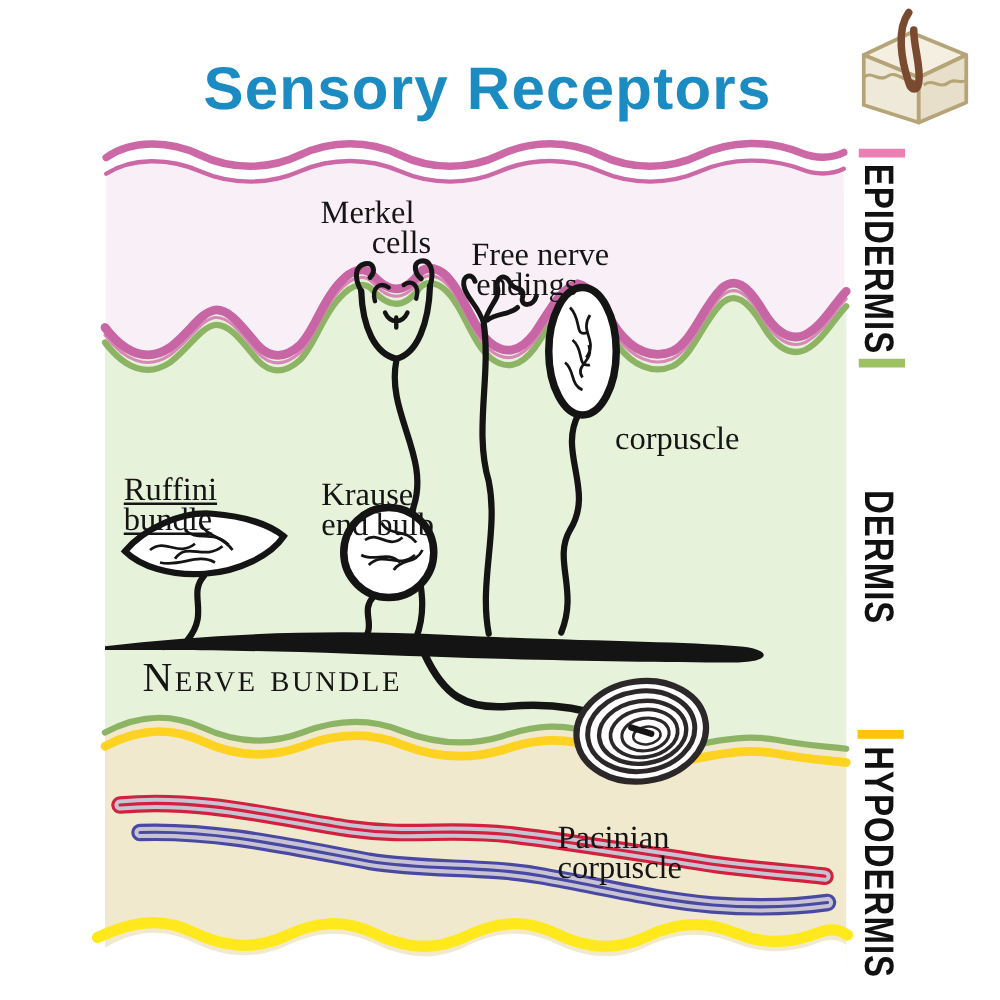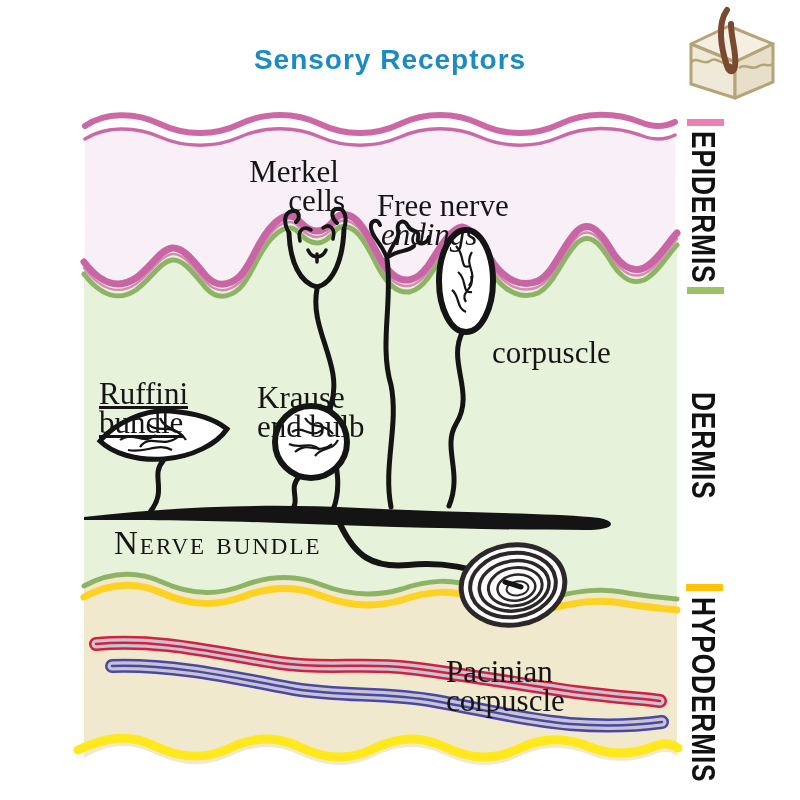--- a/index.html
+++ b/index.html
@@ -1,29 +1,29 @@
 <!DOCTYPE html>
 <html><head>
 <meta charset="utf-8">
 <style>
   html,body{margin:0;padding:0;background:#ffffff;}
   #stage{position:relative;width:800px;height:800px;background:#ffffff;overflow:hidden;
          font-family:"Liberation Sans",sans-serif;}
   #art{position:absolute;left:0;top:0;width:800px;height:800px;}
   .title{position:absolute;left:0;top:44px;width:780px;text-align:center;
-         font-size:28px;font-weight:600;letter-spacing:1px;color:#1c8bc2;}
+         font-size:48px;font-weight:600;letter-spacing:1px;color:#1c8bc2;}
   .rlabel{position:absolute;transform-origin:top left;transform:rotate(90deg) scaleX(0.8);
           font-weight:700;font-size:33px;color:#111;white-space:nowrap;letter-spacing:1px;}
   .bar{position:absolute;width:37px;height:7px;}
-  .dlabel{position:absolute;font-family:"Liberation Serif",serif;font-size:31px;
+  .dlabel{position:absolute;font-family:"Liberation Serif",serif;font-size:26px;
           line-height:0.92;color:#151515;white-space:nowrap;}
   .dlabel span{display:block;}
   .al-center{text-align:center;} .al-right{text-align:right;} .al-left{text-align:left;margin-top:34px;}
   .smallcaps{font-variant:small-caps;letter-spacing:2px;font-size:33px;}
-  .ind{padding-left:4px;font-style:italic;}
+  .ind{padding-left:4px;}
 </style>
 </head>
 <body>
 
 <div id="stage">
 
   <svg id="art" viewBox="0 0 800 800">
 
     <g>
       <path fill="#f9f0f7" d="M85,139 C105,126 135,126 160,137 C185,148 215,148 240,137

